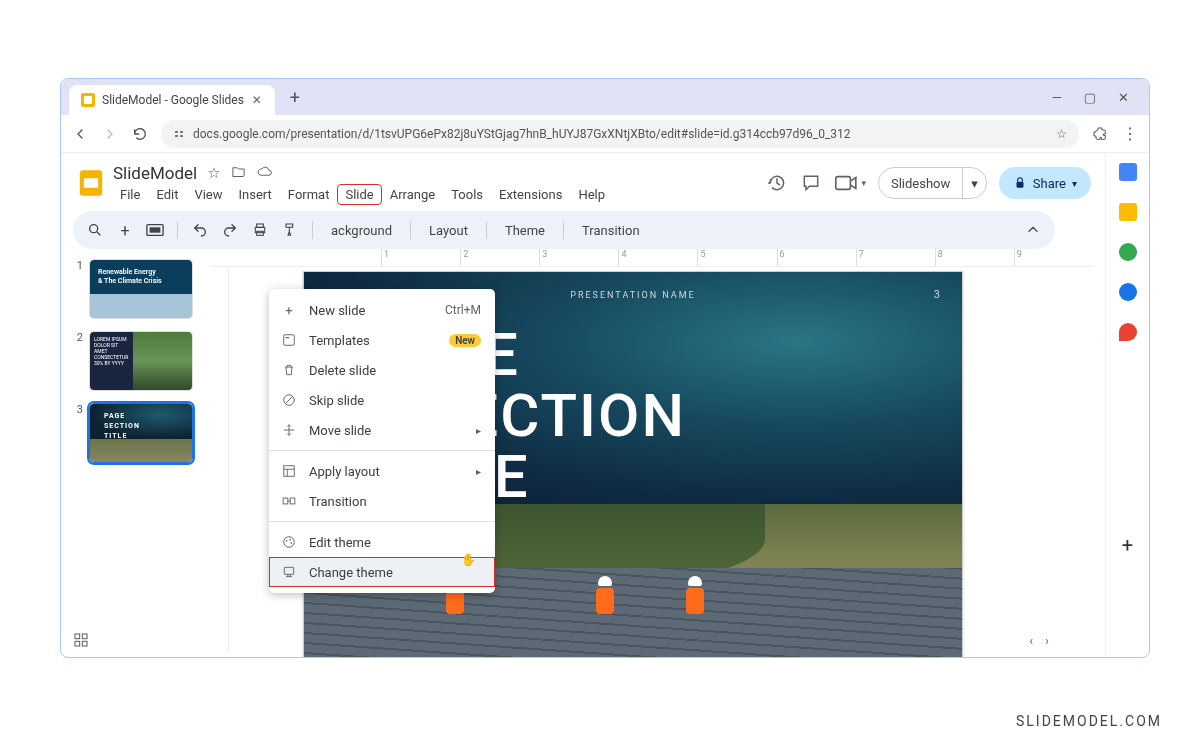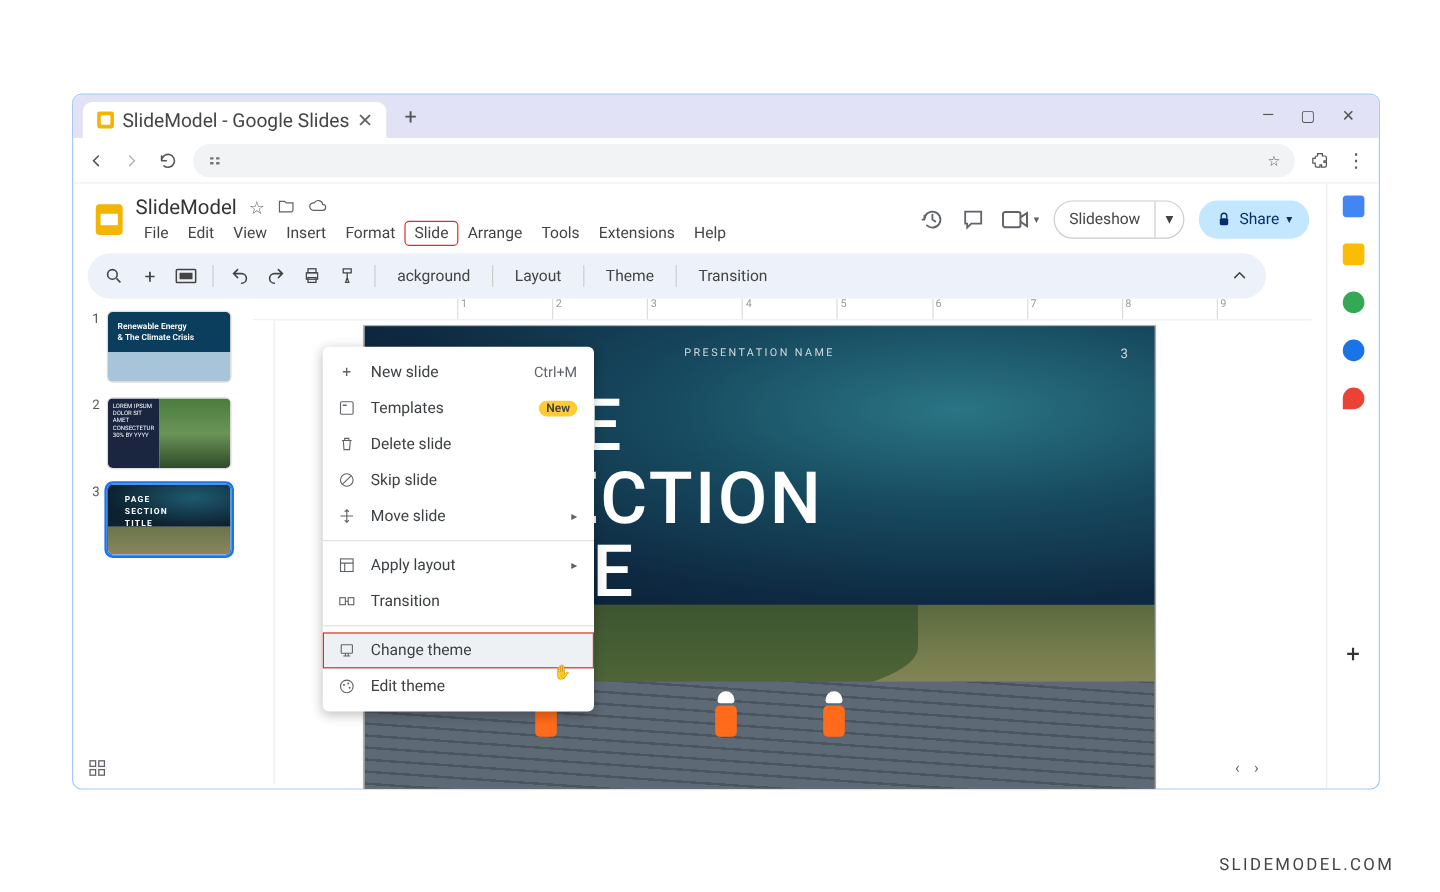--- a/index.html
+++ b/index.html
@@ -1,19 +1,19 @@
 <!DOCTYPE html>
 <html><head>
 <meta charset="utf-8">
 <style>
 * { box-sizing: border-box; margin: 0; padding: 0; }
 body { font-family: "Google Sans", Roboto, Arial, sans-serif; background: #fff; width: 1200px; height: 743px; position: relative; overflow: hidden; }
 .outer-frame { position: absolute; left: 60px; top: 78px; width: 1090px; height: 580px; border: 1px solid #a8c7fa; border-radius: 8px; background: #fff; overflow: hidden; }
 .tab-strip { height: 36px; background: #e2e2f7; display: flex; align-items: center; padding: 0 8px; border-radius: 8px 8px 0 0;}
-.tab { display: flex; align-items: center; background: #fff; height: 30px; padding: 4px 12px; border-radius: 8px 8px 0 0; margin-top: 6px; gap: 7px; min-width: 180px; font-size: 16px; color: #444;}
+.tab { display: flex; align-items: center; background: #fff; height: 30px; padding: 4px 12px; border-radius: 8px 8px 0 0; margin-top: 6px; gap: 7px; min-width: 180px; font-size: 12px; color: #444;}
 .tab .favicon { width: 14px; height: 14px; background: #f5b400; border-radius: 2px; position: relative;}
 .tab .favicon:after{content:"";position:absolute;left:3px;top:3px;width:8px;height:8px;background:#fff;border-radius:1px;}
 .tab .tclose { margin-left: auto; width: 12px; height: 12px; display:flex;align-items:center;justify-content:center; color:#666;}
 .tab-new { width:24px;height:24px;display:flex;align-items:center;justify-content:center;margin-left:8px;color:#555;font-size:18px;font-weight:400;}
 .win-btns { margin-left:auto; display:flex; gap:22px; padding-right:12px; color:#555; font-size:13px;}
 .addr-bar { height: 38px; display:flex; align-items:center; padding: 0 10px; gap: 12px; border-bottom: 1px solid #eee;}
 .nav-ico { width:18px;height:18px;display:flex;align-items:center;justify-content:center;color:#555;}
 .url-box { flex:1; height:28px; background:#f1f3f4; border-radius:14px; display:flex; align-items:center; padding:0 12px; gap:8px; font-size:12px; color:#555;}
 .url-star { margin-left:auto; }
 .app-area { position: relative; height: calc(100% - 74px); display:flex; }
@@ -122,20 +122,21 @@
           <path d="M4 12a8 8 0 1 1 3 6.2M4 12V6m0 6h6" stroke="#555" stroke-width="2" fill="none" stroke-linecap="round"></path>
         </svg>
       </div>
     <div class="url-box">
       <svg width="12" height="12" viewBox="0 0 24 24">
           <rect x="4" y="6" width="6" height="4" rx="1" fill="#777"></rect>
           <rect x="4" y="14" width="6" height="4" rx="1" fill="#777"></rect>
           <rect x="14" y="6" width="6" height="4" rx="1" fill="#777"></rect>
           <rect x="14" y="14" width="6" height="4" rx="1" fill="#777"></rect>
         </svg>
+      <span>docs.google.com/presentation/d/1tsvUPG6ePx82j8uYStGjag7hnB_hUYJ87GxXNtjXBto/edit#slide=id.g314ccb97d96_0_312</span>
       <span class="url-star">☆</span>
     </div>
     <div class="nav-ico">
         <svg width="16" height="16" viewBox="0 0 24 24">
           <path d="M9 3h6v3h3a2 2 0 0 1 2 2v4h-3v2h3v4a2 2 0 0 1-2 2h-4v-3h-2v3H8a2 2 0 0 1-2-2v-3H3v-6h3V8a2 2 0 0 1 2-2h1z" stroke="#555" stroke-width="1.5" fill="none"></path>
         </svg>
       </div>
     <div class="nav-ico">⋮</div>
   </div>
 
@@ -407,39 +408,39 @@
           <div class="cm-ico">
               <svg width="14" height="14" viewBox="0 0 24 24">
                 <rect x="2" y="7" width="8" height="10" stroke="#5f6368" stroke-width="1.6" fill="none"></rect>
                 <rect x="14" y="7" width="8" height="10" stroke="#5f6368" stroke-width="1.6" fill="none"></rect>
                 <path d="M10 12h4" stroke="#5f6368" stroke-width="1.6"></path>
               </svg>
             </div>
           <div class="cm-label">Transition</div>
         </div>
         <div class="cm-sep"></div>
-        <div class="cm-row highlight">
-          <div class="cm-ico">
-              <svg width="14" height="14" viewBox="0 0 24 24">
-                <rect x="4" y="4" width="16" height="12" rx="1" stroke="#5f6368" stroke-width="1.6" fill="none"></rect>
-                <path d="M10 16v4M14 16v4M7 20h10" stroke="#5f6368" stroke-width="1.6"></path>
-              </svg>
-            </div>
-          <div class="cm-label">Change theme</div>
-        </div>
         <div class="cm-row">
           <div class="cm-ico">
               <svg width="14" height="14" viewBox="0 0 24 24">
                 <circle cx="12" cy="12" r="9" stroke="#5f6368" stroke-width="1.6" fill="none"></circle>
                 <circle cx="8" cy="10" r="1.4" fill="#5f6368"></circle>
                 <circle cx="14" cy="8" r="1.4" fill="#5f6368"></circle>
                 <circle cx="16" cy="14" r="1.4" fill="#5f6368"></circle>
               </svg>
             </div>
           <div class="cm-label">Edit theme</div>
+        </div>
+        <div class="cm-row highlight">
+          <div class="cm-ico">
+              <svg width="14" height="14" viewBox="0 0 24 24">
+                <rect x="4" y="4" width="16" height="12" rx="1" stroke="#5f6368" stroke-width="1.6" fill="none"></rect>
+                <path d="M10 16v4M14 16v4M7 20h10" stroke="#5f6368" stroke-width="1.6"></path>
+              </svg>
+            </div>
+          <div class="cm-label">Change theme</div>
         </div>
       </div>
       <div class="cursor-hand">✋</div>
     </div>
 
     <div class="side-panel">
       <div class="sp-ico sp-cal"></div>
       <div class="sp-ico sp-keep"></div>
       <div class="sp-ico sp-tasks"></div>
       <div class="sp-ico sp-contacts"></div>

